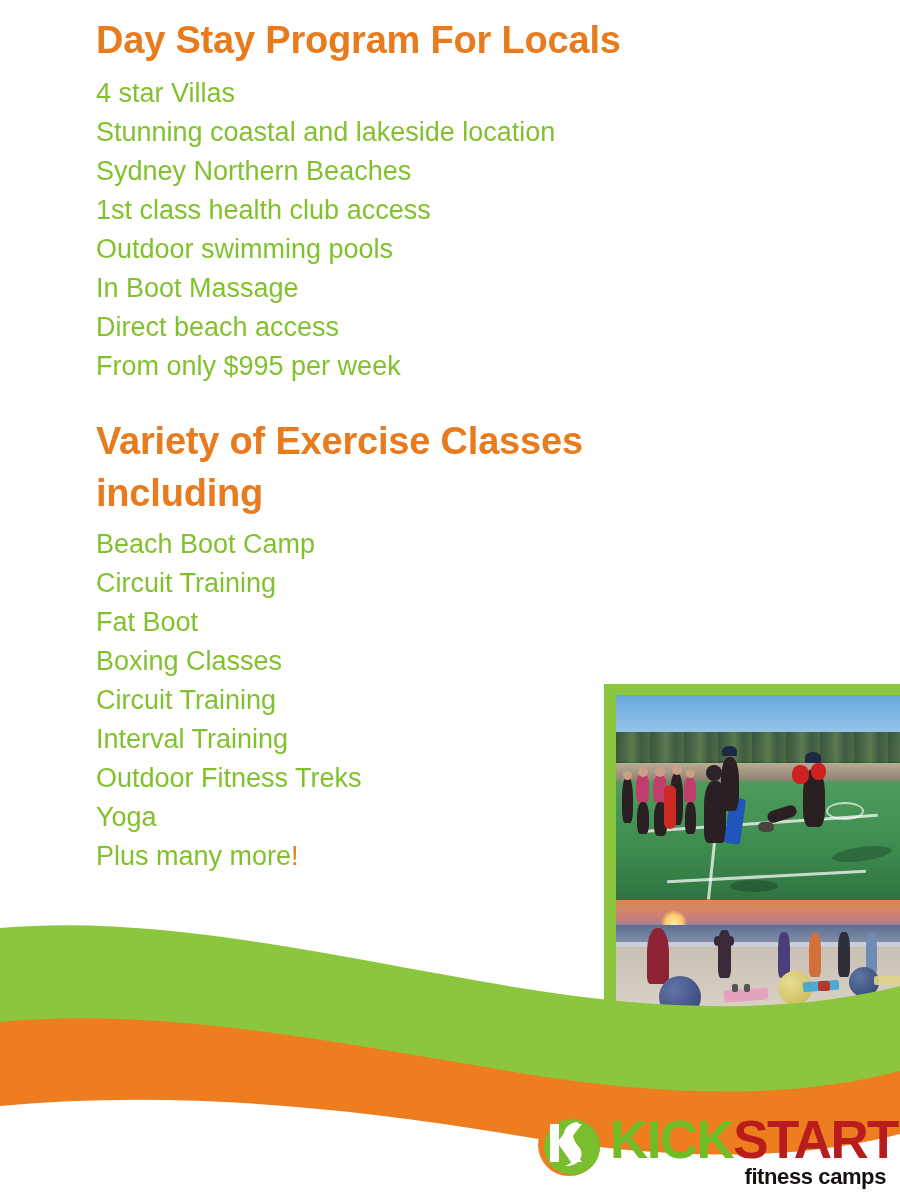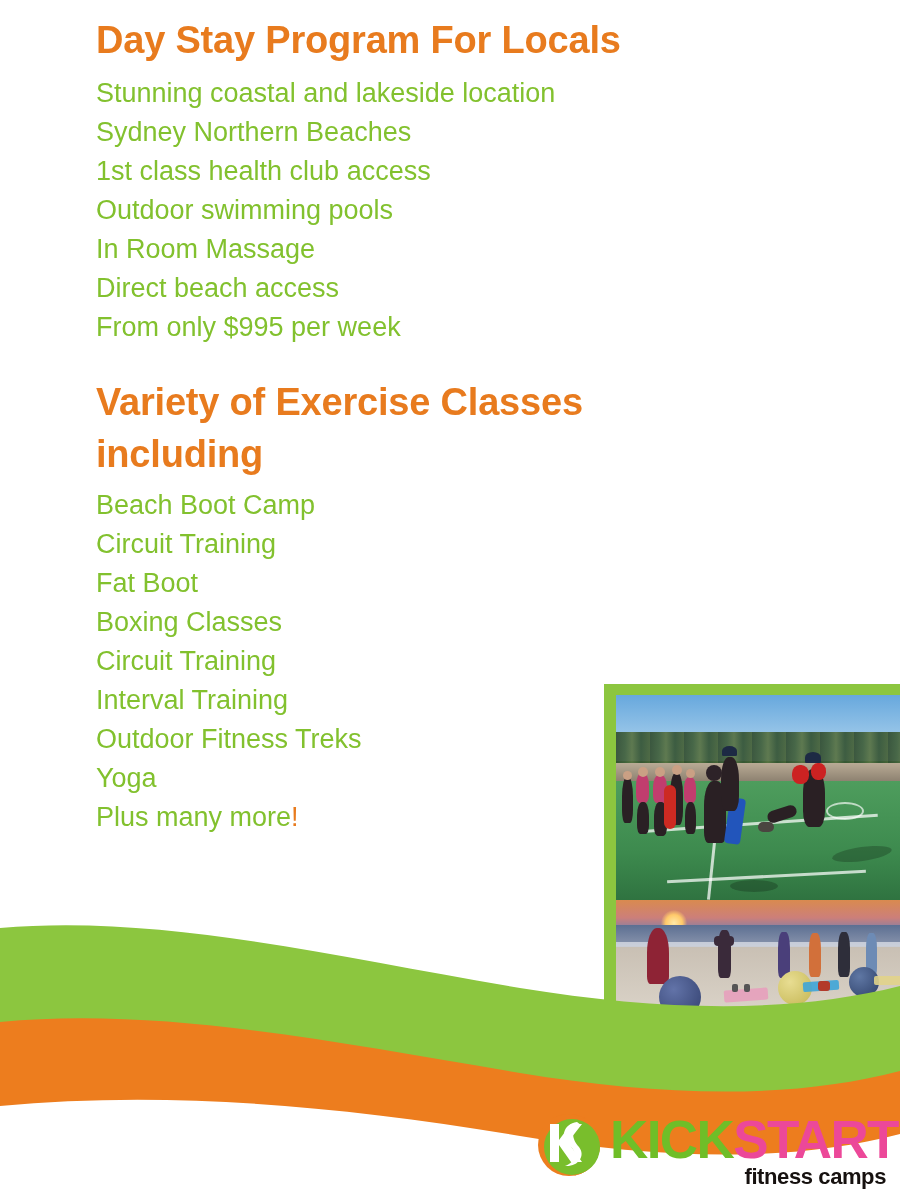--- a/index.html
+++ b/index.html
@@ -180,21 +180,21 @@
     position: absolute;
     left: 74px;
     top: 2px;
     font-size: 53px;
     font-weight: bold;
     letter-spacing: -1.6px;
     line-height: 56px;
     white-space: nowrap;
   }
   .logo-kick { color: #6FBE28; }
-  .logo-start { color: #ec4899; }
+  .logo-start { color: #b91c1c; }
   .logo-tag {
     position: absolute;
     right: 2px;
     top: 54px;
     font-size: 22px;
     font-weight: bold;
     color: #16110f;
     letter-spacing: -0.4px;
     white-space: nowrap;
   }
@@ -279,25 +279,26 @@
   <svg class="waves" viewBox="0 0 900 290" preserveAspectRatio="none">
     <path d="M0,18 C160,4 330,46 520,78 C660,101 790,104 900,76 L900,182 C790,210 660,206 520,183 C330,151 160,118 0,133 Z" fill="#8CC63F"></path>
     <path d="M0,112 C160,97 330,131 520,163 C660,186 790,190 900,161 L900,224 C790,253 660,249 520,226 C330,194 160,181 0,196 Z" fill="#ED7D1E"></path>
   </svg>
 
   <div class="content">
 
     <h1 class="heading">Day Stay Program For Locals</h1>
 
     <ul class="feature-list">
+      <li>4 star Villas</li>
       <li>Stunning coastal and lakeside location</li>
       <li>Sydney Northern Beaches</li>
       <li>1st class health club access</li>
       <li>Outdoor swimming pools</li>
-      <li>In Room Massage</li>
+      <li>In Boot Massage</li>
       <li>Direct beach access</li>
       <li>From only $995 per week</li>
     </ul>
 
     <h2 class="heading second">Variety of Exercise Classes including</h2>
 
     <ul class="feature-list">
       <li>Beach Boot Camp</li>
       <li>Circuit Training</li>
       <li>Fat Boot</li>

